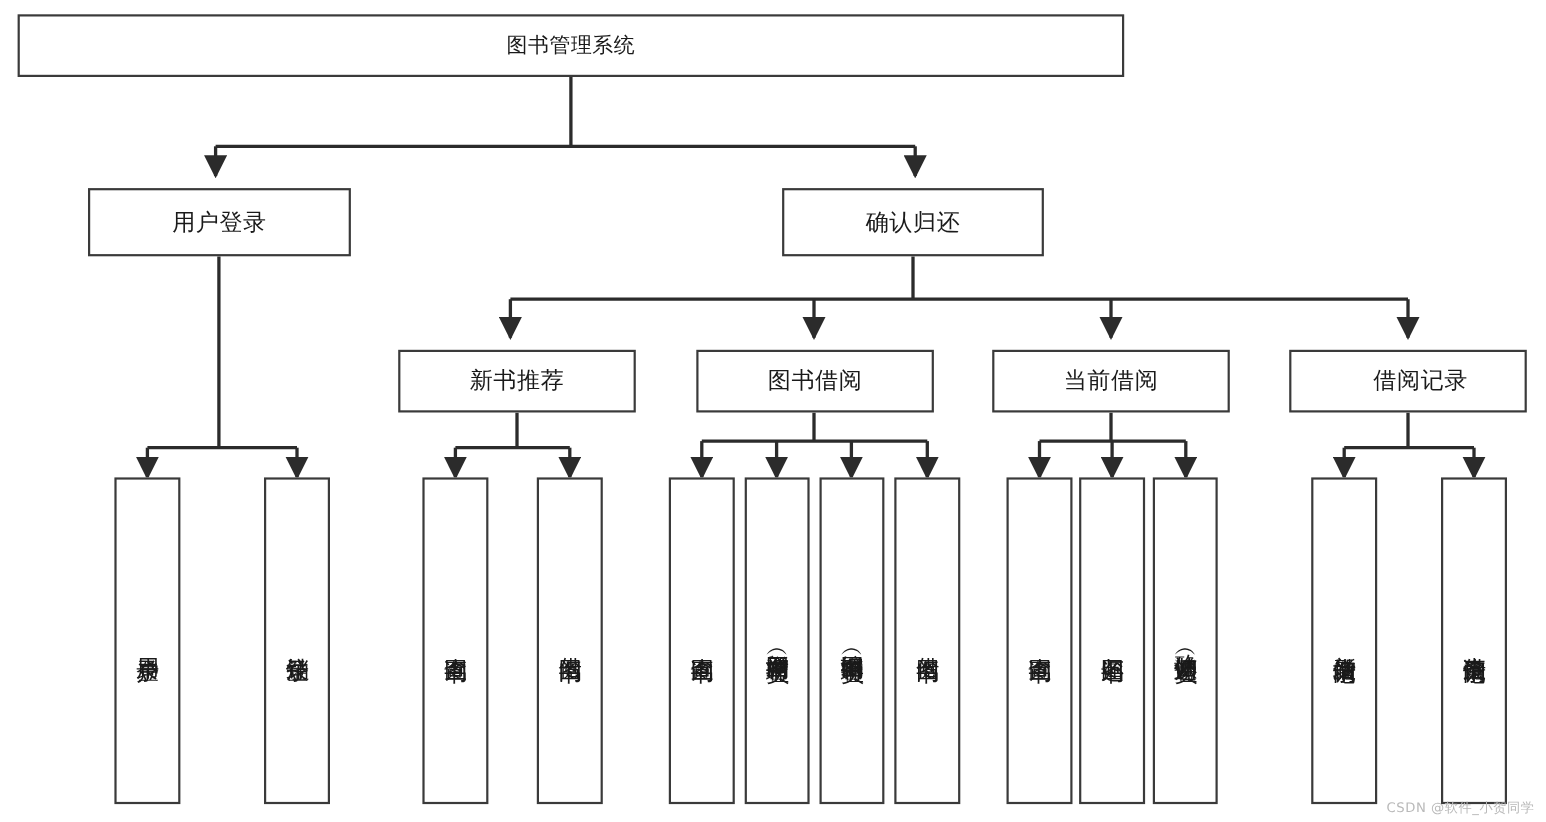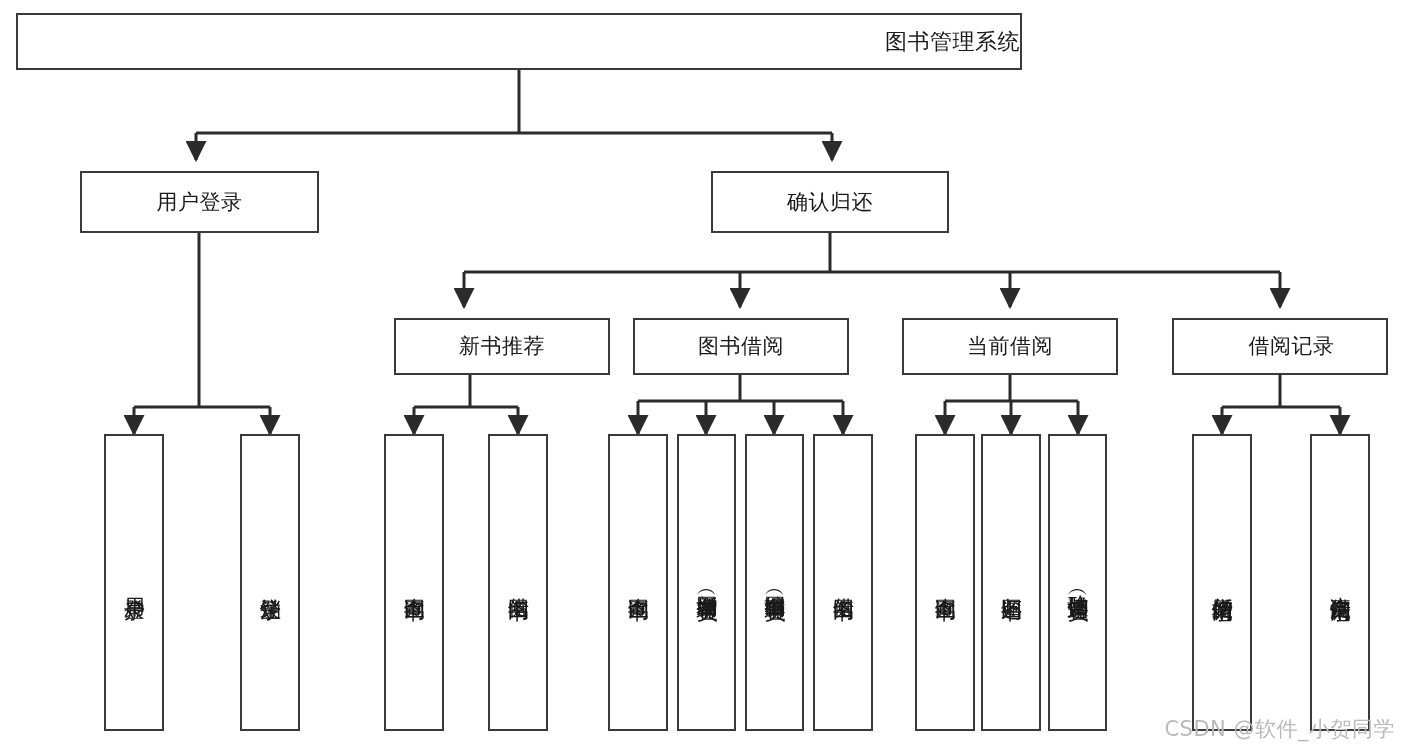--- a/index.html
+++ b/index.html
@@ -36,42 +36,41 @@
     justify-content: center;
     text-align: center;
     z-index: 2;
   }
   .node.horiz {
     font-size: 21px;
     letter-spacing: 0.5px;
     line-height: 1.15;
   }
   .node.root {
-    font-size: 22px;
-    justify-content: flex-end;
+    font-size: 19px;
   }
   .node.vert {
     writing-mode: vertical-rl;
     text-orientation: upright;
     font-size: 21px;
     line-height: 1.18;
     letter-spacing: 1px;
     padding: 4px 0;
   }
   .node.vert .vtext {
     writing-mode: vertical-rl;
     text-orientation: upright;
     display: block;
     max-height: 100%;
   }
   #watermark {
     position: absolute;
     right: 10px;
     bottom: 4px;
-    font-size: 21px;
+    font-size: 12px;
     color: #b9b9b9;
     letter-spacing: 0.5px;
     white-space: nowrap;
     z-index: 3;
     font-family: "DejaVu Sans", "Liberation Sans", sans-serif;
   }
 </style>
 </head>
 <body>
 
@@ -131,21 +130,21 @@
     <span>图书管理系统</span>
   </div>
 
   <div class="node horiz" style="left:80px; top:171px; width:239px; height:62px;">
     <span>用户登录</span>
   </div>
   <div class="node horiz" style="left:711px; top:171px; width:238px; height:62px;">
     <span>确认归还</span>
   </div>
 
-  <div class="node horiz" style="left:362px; top:318px; width:216px; height:57px;margin-left:32px;">
+  <div class="node horiz" style="left:362px; top:318px; width:216px; height:57px;">
     <span>新书推荐</span>
   </div>
   <div class="node horiz" style="left:902px; top:318px; width:216px; height:57px;">
     <span>当前借阅</span>
   </div>
   <div class="node horiz" style="left:633px; top:318px; width:216px; height:57px;">
     <span>图书借阅</span>
   </div>
   <div class="node horiz" style="left:1172px; top:318px; width:216px; height:57px;padding-left:23px;">
     <span>借阅记录</span>

